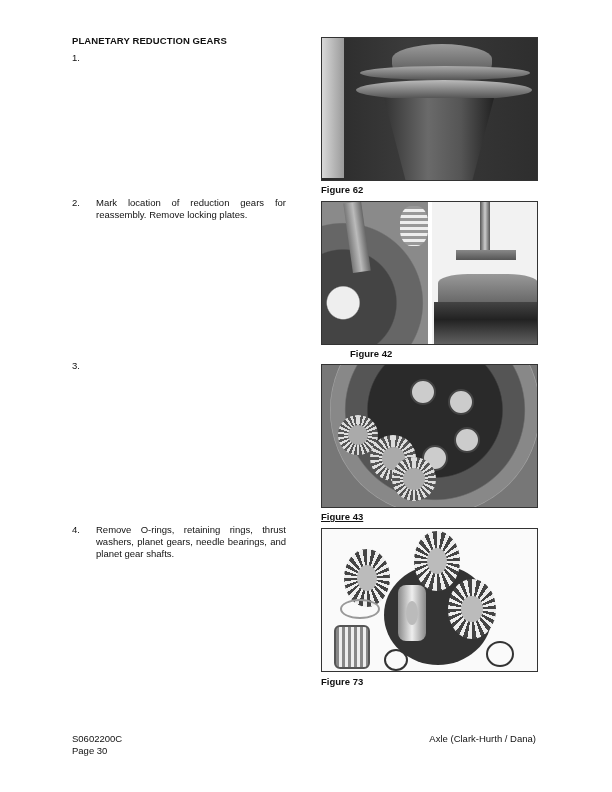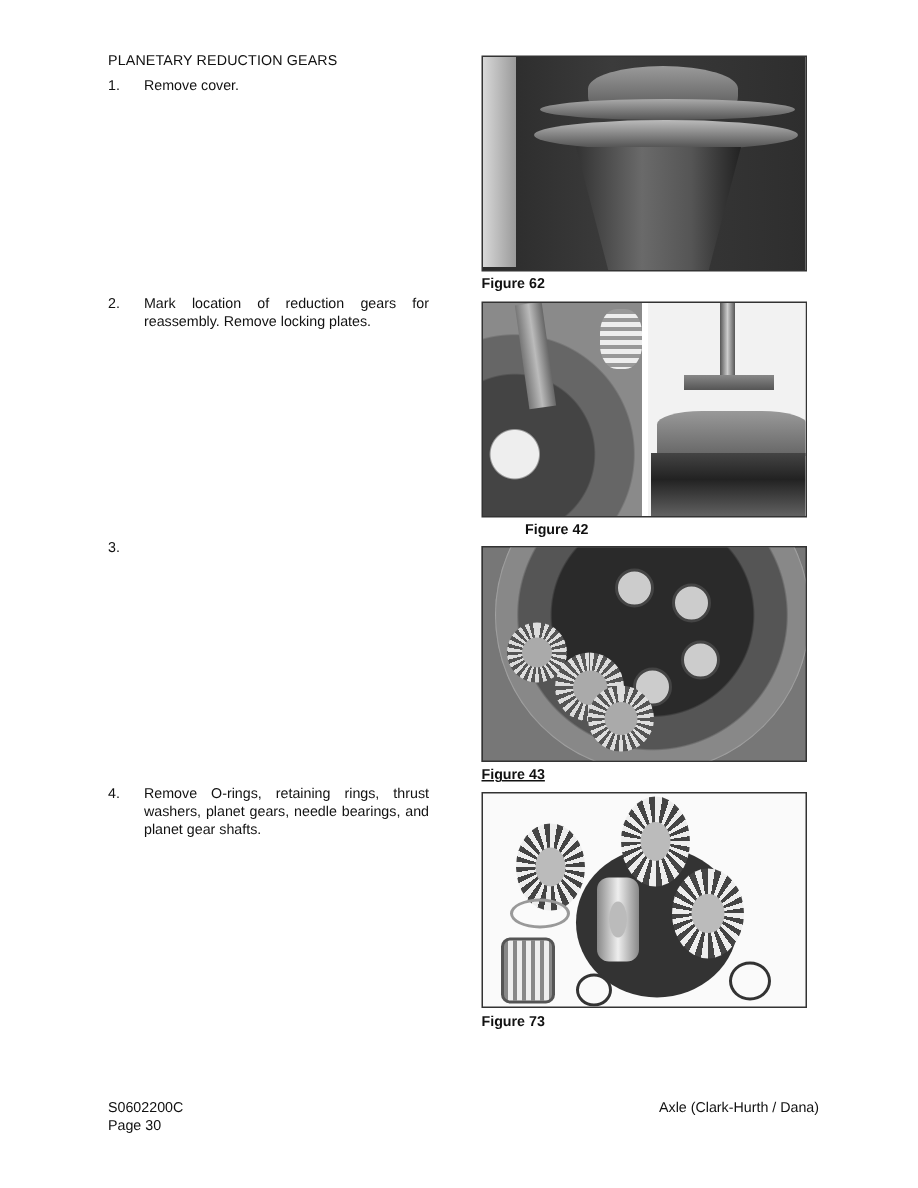--- a/index.html
+++ b/index.html
@@ -1,19 +1,19 @@
 <!DOCTYPE html>
 <html><head>
   <meta charset="utf-8">
   <style>
     * { margin: 0; padding: 0; box-sizing: border-box; }
     html, body { width: 612px; height: 792px; background: #ffffff; overflow: hidden; }
     body { position: relative; font-family: "Liberation Sans", sans-serif; color: #111; }
 
-    .heading { position: absolute; left: 72px; top: 35px; font-size: 9.5px; font-weight: normal; letter-spacing: 0.1px; }
+    .heading { position: absolute; left: 72px; top: 35px; font-size: 9.5px; font-weight: bold; letter-spacing: 0.1px; }
 
     .step { position: absolute; left: 72px; width: 214px; font-size: 9.5px; line-height: 12px; }
     .step .num { position: absolute; left: 0; top: 0; }
     .step .txt { margin-left: 24px; text-align: justify; text-align-last: left; }
 
     .figure { position: absolute; left: 321px; width: 217px; border: 1px solid #333; overflow: hidden; background: #888; }
     .fig-caption { position: absolute; left: 321px; font-size: 9.5px; font-weight: bold; }
 
     .footer { position: absolute; font-size: 9.5px; line-height: 12px; }
 
@@ -54,21 +54,20 @@
   </style>
 </head>
 <body>
 
 <div>
 
   <div class="heading">PLANETARY REDUCTION GEARS</div>
 
   <div class="step" style="top:52px;">
     <span class="num">1.</span>
-    <div class="txt">Remove cover.</div>
   </div>
 
   <div class="step" style="top:197px;">
     <span class="num">2.</span>
     <div class="txt">Mark location of reduction gears for reassembly. Remove locking plates.</div>
   </div>
 
   <div class="step" style="top:360px;">
     <span class="num">3.</span>
   </div>
@@ -122,17 +121,17 @@
     <div class="oring" style="left:62px;top:120px;width:24px;height:22px;"></div>
     <div class="oring" style="left:164px;top:112px;width:28px;height:26px;"></div>
     <div class="oring" style="left:18px;top:70px;width:40px;height:20px;border-color:#999;"></div>
   </div>
   <div class="fig-caption" style="top:676px;">Figure 73</div>
 
   <div class="footer" style="left:72px;top:733px;">
     <div>S0602200C</div>
     <div>Page 30</div>
   </div>
-  <div class="footer" style="right:66px;top:733px;text-align:right;">
+  <div class="footer" style="right:76px;top:733px;text-align:right;">
     <div>Axle (Clark-Hurth / Dana)</div>
   </div>
 
 </div>
 
 </body></html>

